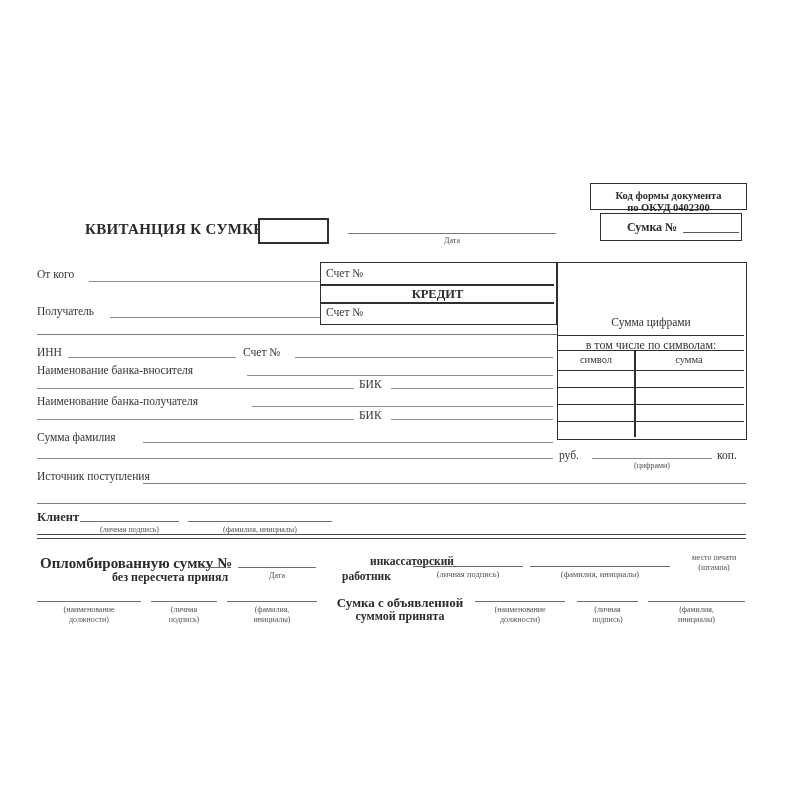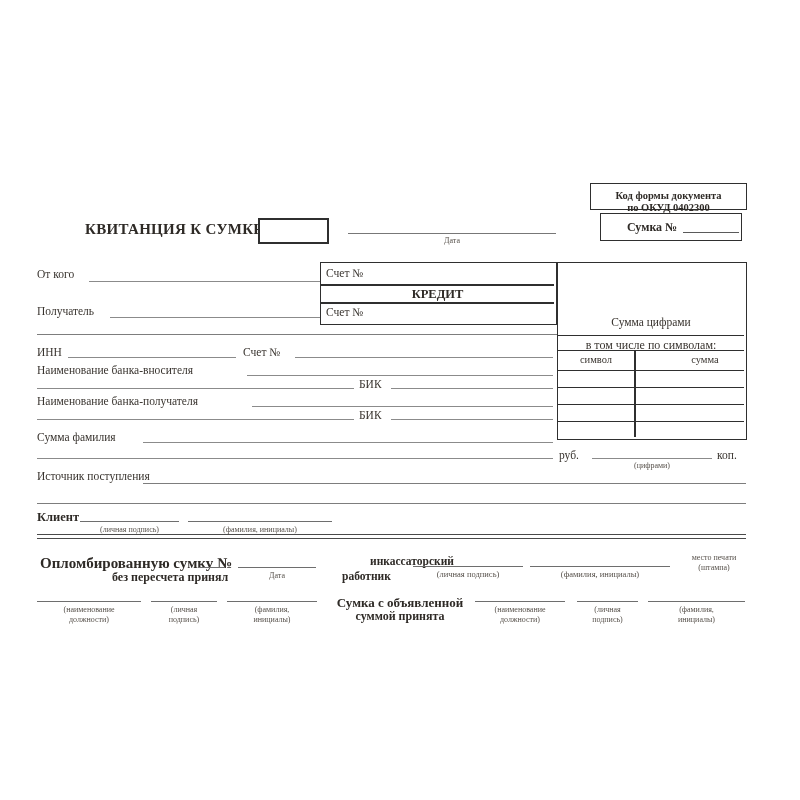--- a/index.html
+++ b/index.html
@@ -43,21 +43,21 @@
     <div class="hv" style="left:0;top:39px;width:233px;height:1.6px;"></div>
     <span class="abs" style="left:5px;top:43px;font-size:11.5px;">Счет №</span>
   </div>
 
   <div class="box" style="left:557px;top:262px;width:190px;height:178px;border-width:1.8px;">
     <div class="abs center" style="left:0;top:53px;width:186px;font-size:11.5px;">Сумма цифрами</div>
     <div class="hv" style="left:0;top:72px;width:186px;height:1.4px;"></div>
     <div class="abs center" style="left:0;top:75px;width:186px;font-size:12px;">в том числе по символам:</div>
     <div class="hv" style="left:0;top:87px;width:186px;height:1.4px;"></div>
     <div class="abs center" style="left:0;top:91px;width:76px;font-size:10.5px;">символ</div>
-    <div class="abs center" style="left:92px;top:91px;width:110px;font-size:10.5px;">сумма</div>
+    <div class="abs center" style="left:76px;top:91px;width:110px;font-size:10.5px;">сумма</div>
     <div class="hv" style="left:0;top:107px;width:186px;height:1.4px;"></div>
     <div class="hv" style="left:0;top:124px;width:186px;height:1.4px;"></div>
     <div class="hv" style="left:0;top:141px;width:186px;height:1.4px;"></div>
     <div class="hv" style="left:0;top:158px;width:186px;height:1.4px;"></div>
     <div class="hv" style="left:76px;top:87px;width:1.5px;height:87px;"></div>
   </div>
 
   <span class="lbl" style="left:37px;top:268px;">От кого</span>
   <div class="fline" style="left:89px;top:281px;width:231px;"></div>
 

